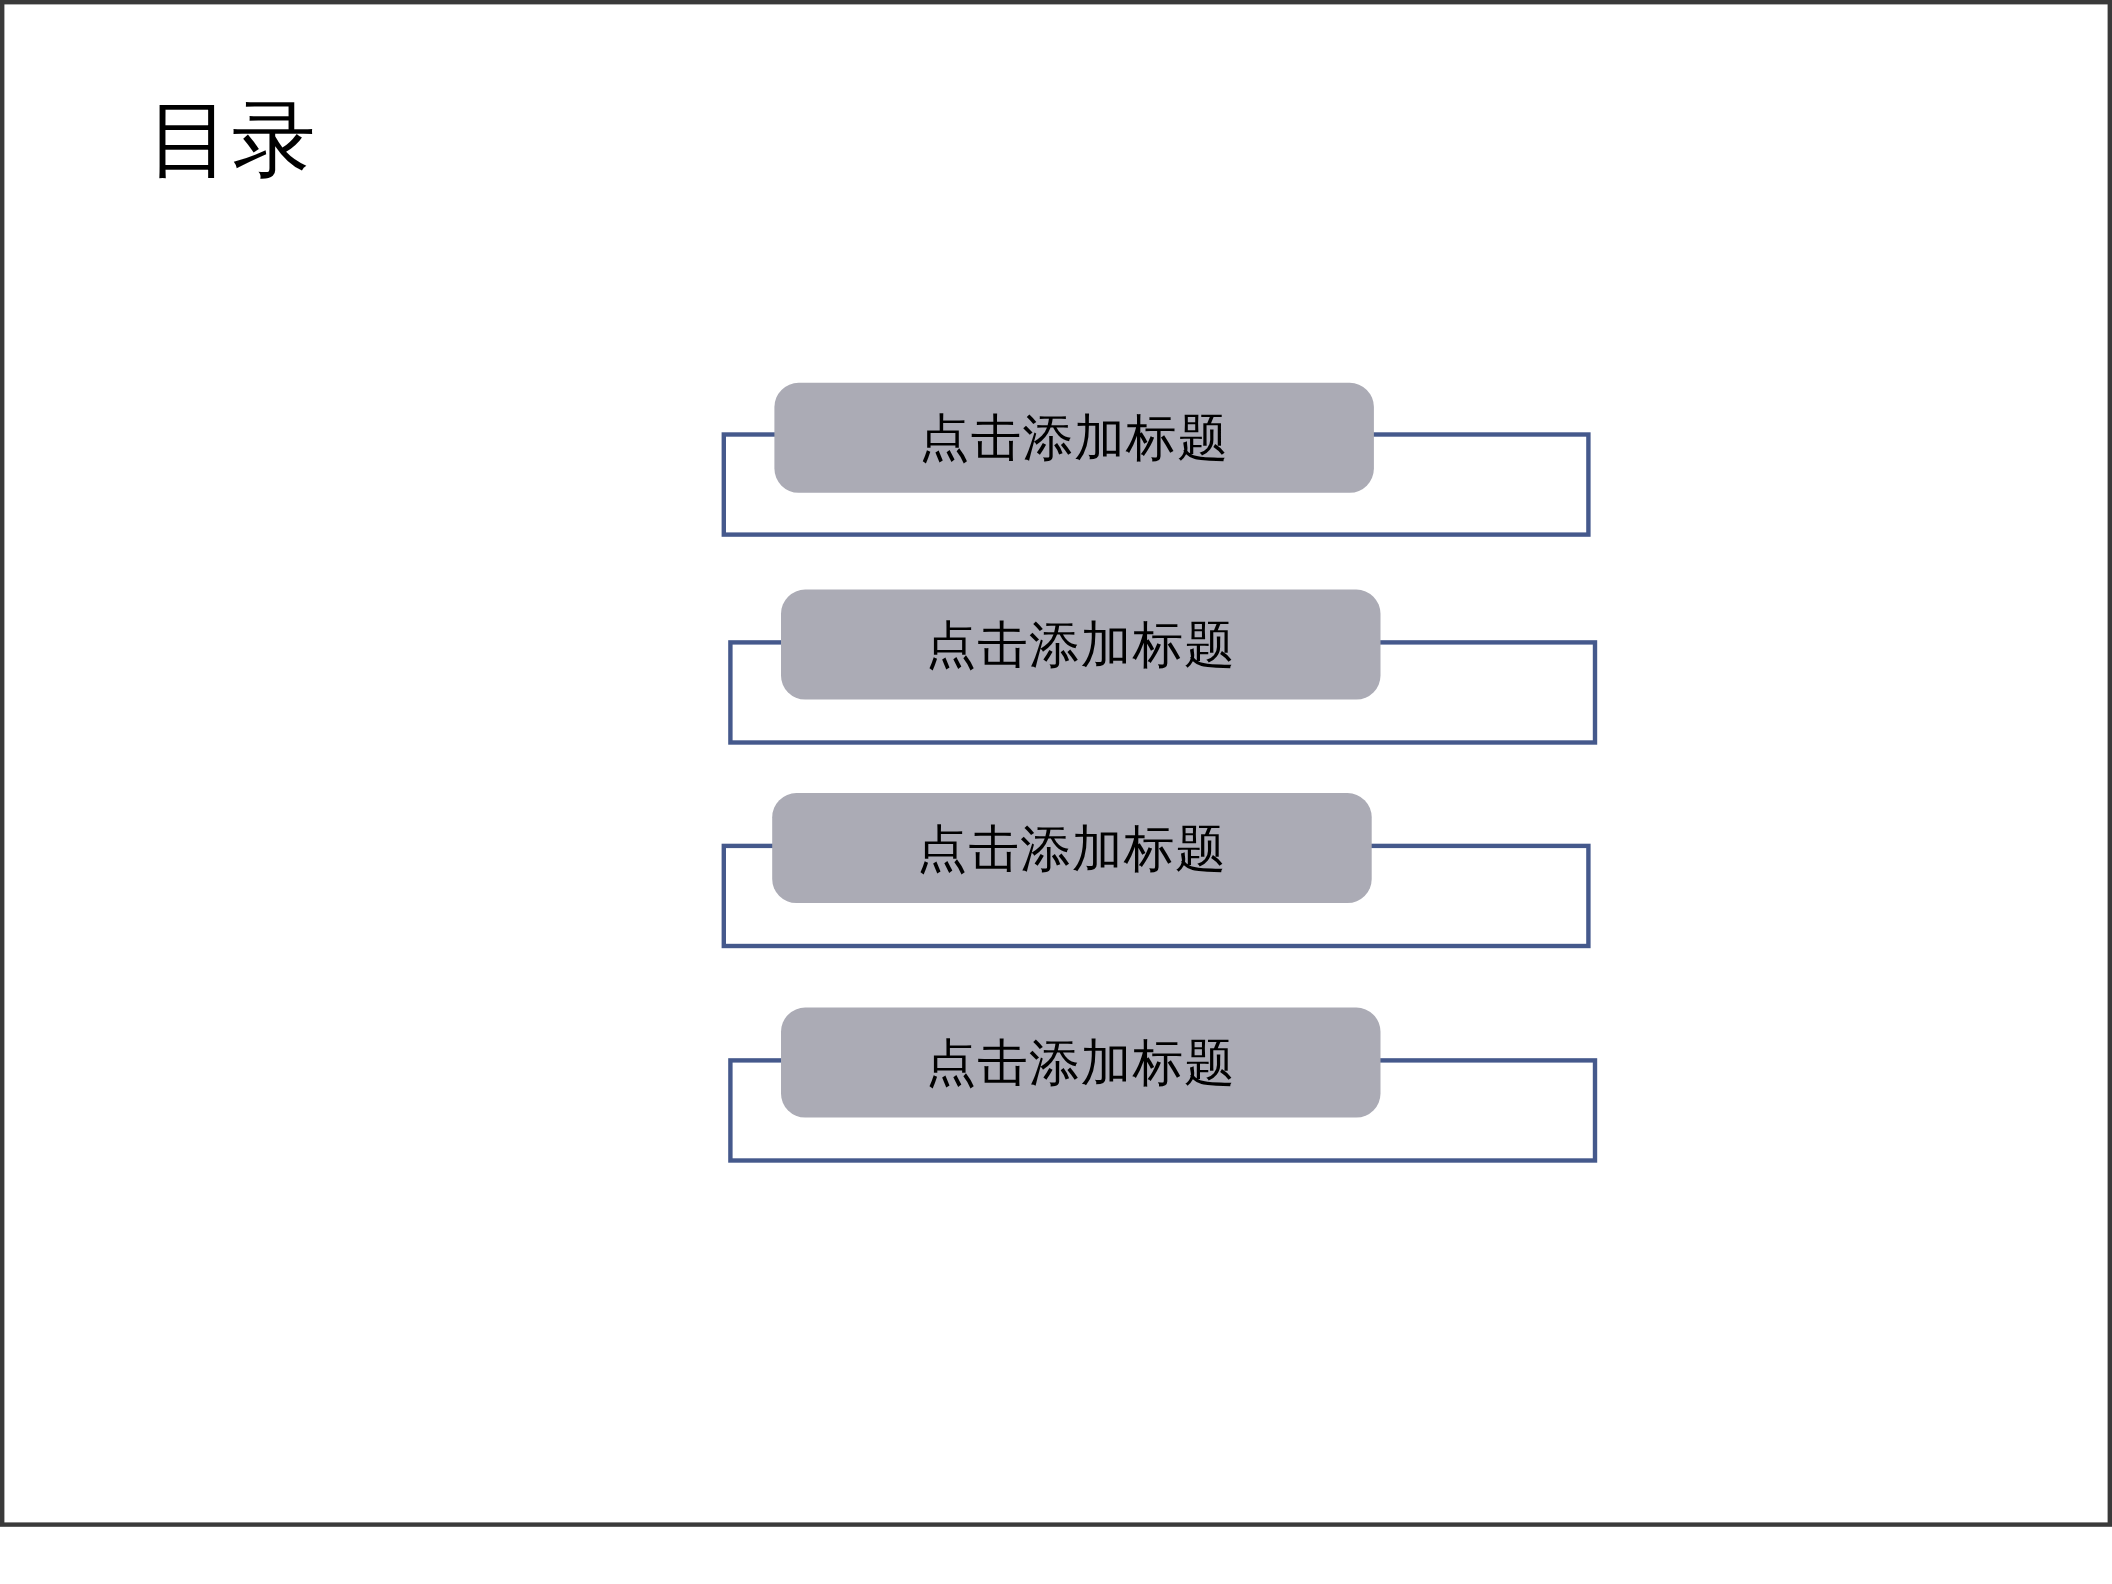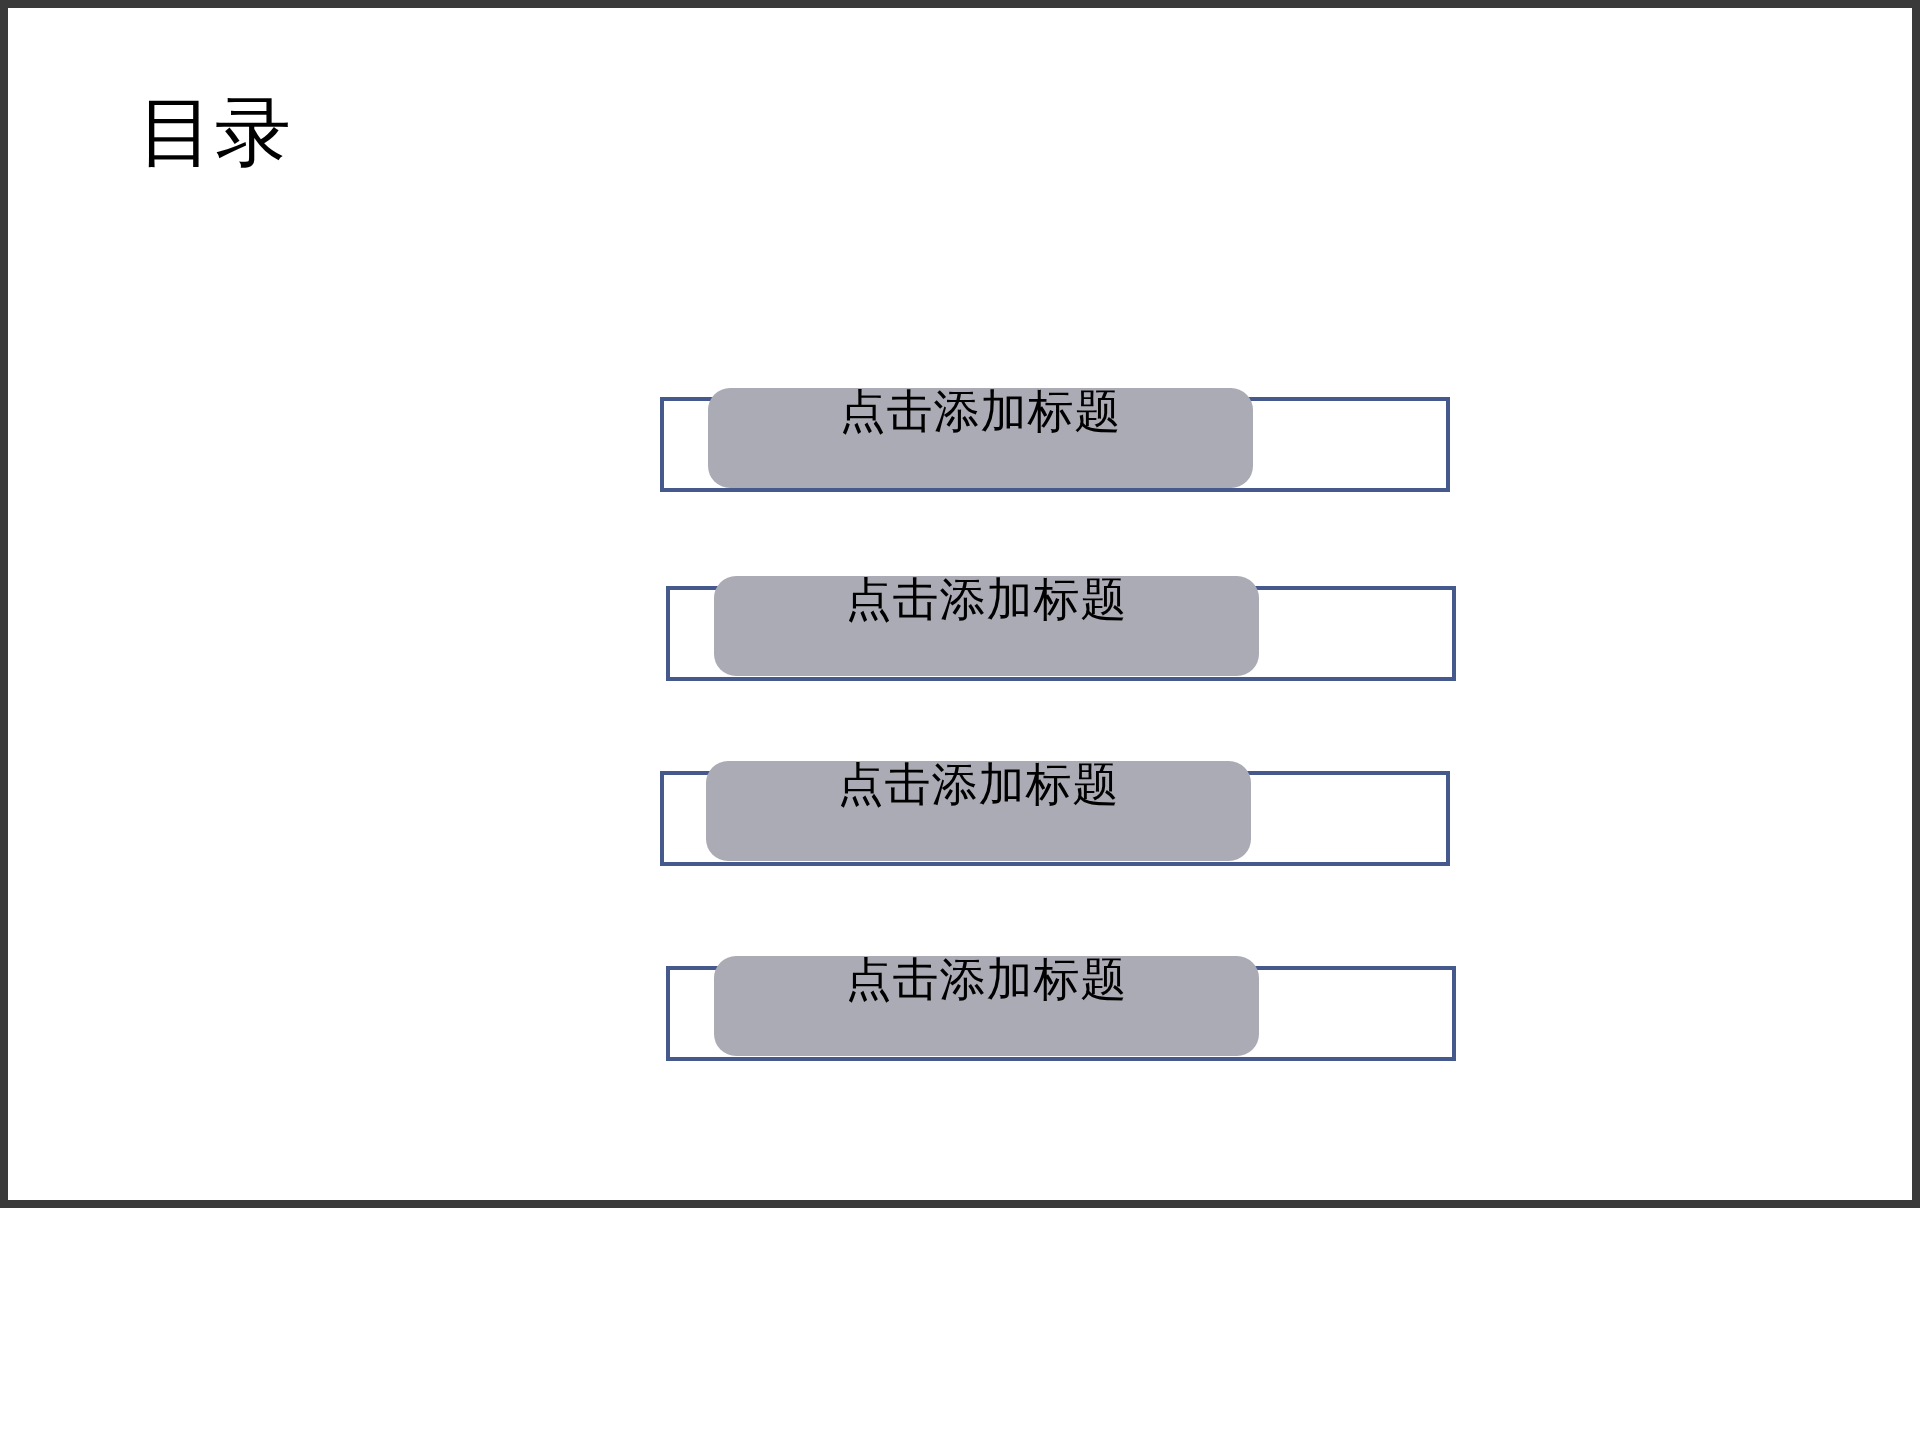--- a/index.html
+++ b/index.html
@@ -13,24 +13,24 @@
     overflow: hidden;
     font-family: "Liberation Sans", "DejaVu Sans", sans-serif;
   }
 
   
   .slide {
     position: absolute;
     left: 0;
     top: 0;
     width: 1920px;
-    height: 1208px;
+    height: 1388px;
     background: #ffffff;
     box-sizing: border-box;
-    border: 8px solid #3b82f6;
+    border: 4px solid #3b82f6;
   }
 
   
   .slide-title {
     position: absolute;
     left: 130px;
     top: 84px;
     font-size: 76px;
     line-height: 1.05;
     color: #000000;
@@ -60,22 +60,22 @@
     background: transparent;
   }
 
   
   .row-plate {
     position: absolute;
     box-sizing: border-box;
     background: #ABABB5;
     border-radius: 22px;
     display: flex;
+    align-items: center;
     justify-content: center;
-    margin-top: 36px;
   }
 
   .row-label {
     font-size: 46px;
     color: #000000;
     font-weight: 400;
     letter-spacing: 1px;
     white-space: nowrap;
     line-height: 1;
   }

